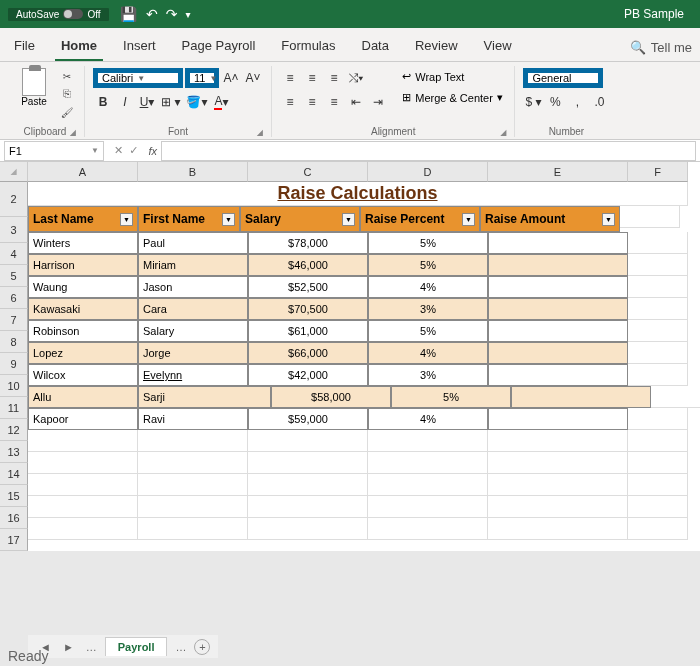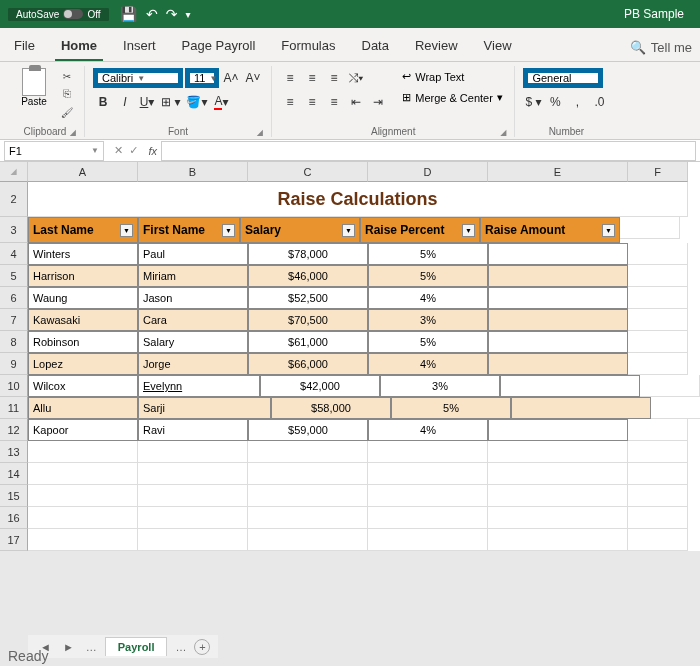--- a/index.html
+++ b/index.html
@@ -235,21 +235,21 @@
       <div class="row-h" style="height: 22px;">11</div>
       <div class="row-h" style="height: 22px;">12</div>
       <div class="row-h" style="height: 22px;">13</div>
       <div class="row-h" style="height: 22px;">14</div>
       <div class="row-h" style="height: 22px;">15</div>
       <div class="row-h" style="height: 22px;">16</div>
       <div class="row-h" style="height: 22px;">17</div>
     </div>
   <div class="grid-body" id="grid-body">
       <div class="grid-row">
-        <div class="cell title-cell" style="width: 660px; height: 35px;">Raise Calculations</div>
+        <div class="cell title-cell" style="width: 660px; height: 24px; text-decoration: underline;">Raise Calculations</div>
       </div>
       <div class="grid-row">
         <div class="cell hdr-cell" style="width: 110px; height: 26px;">
           <span>Last Name</span>
           <span class="filter-arrow">▼</span>
         </div>
         <div class="cell hdr-cell" style="width: 102px; height: 26px;">
           <span>First Name</span>
           <span class="filter-arrow">▼</span>
         </div>
@@ -310,21 +310,21 @@
       <div class="grid-row">
         <div class="cell data-cell alt-row" style="width: 110px;">Lopez</div>
         <div class="cell data-cell alt-row" style="width: 110px;">Jorge</div>
         <div class="cell data-cell alt-row center" style="width: 120px;">$66,000</div>
         <div class="cell data-cell alt-row center" style="width: 120px;">4%</div>
         <div class="cell data-cell alt-row" style="width: 140px;"></div>
         <div class="cell " style="width: 60px;"></div>
       </div>
       <div class="grid-row">
         <div class="cell data-cell" style="width: 110px;">Wilcox</div>
-        <div class="cell data-cell" style="width: 122px; text-decoration: underline;">Evelynn</div>
+        <div class="cell data-cell" style="width: 110px; text-decoration: underline;">Evelynn</div>
         <div class="cell data-cell center" style="width: 120px;">$42,000</div>
         <div class="cell data-cell center" style="width: 120px;">3%</div>
         <div class="cell data-cell" style="width: 140px;"></div>
         <div class="cell " style="width: 60px;"></div>
       </div>
       <div class="grid-row">
         <div class="cell data-cell alt-row" style="width: 110px;">Allu</div>
         <div class="cell data-cell alt-row" style="width: 133px;">Sarji</div>
         <div class="cell data-cell alt-row center" style="width: 120px;">$58,000</div>
         <div class="cell data-cell alt-row center" style="width: 120px;">5%</div>

